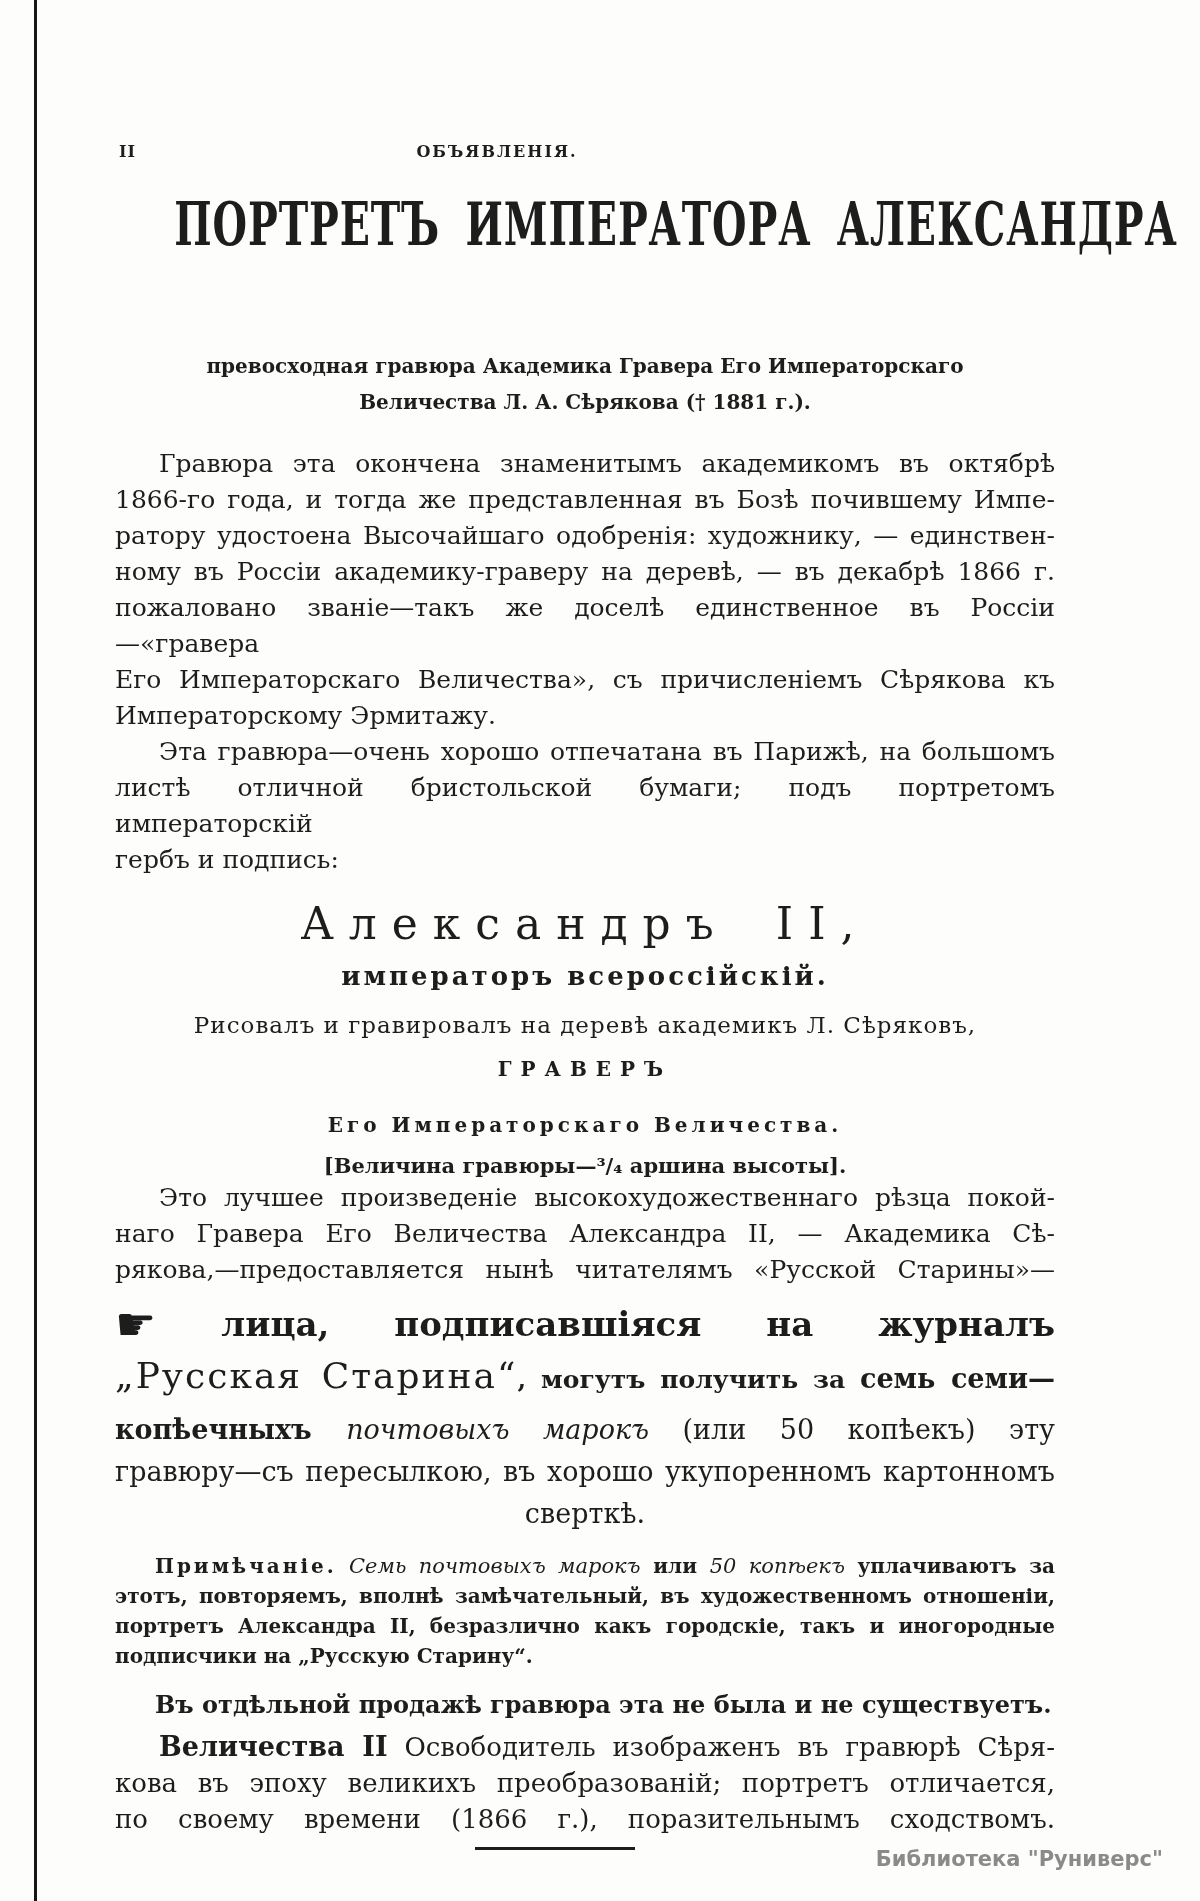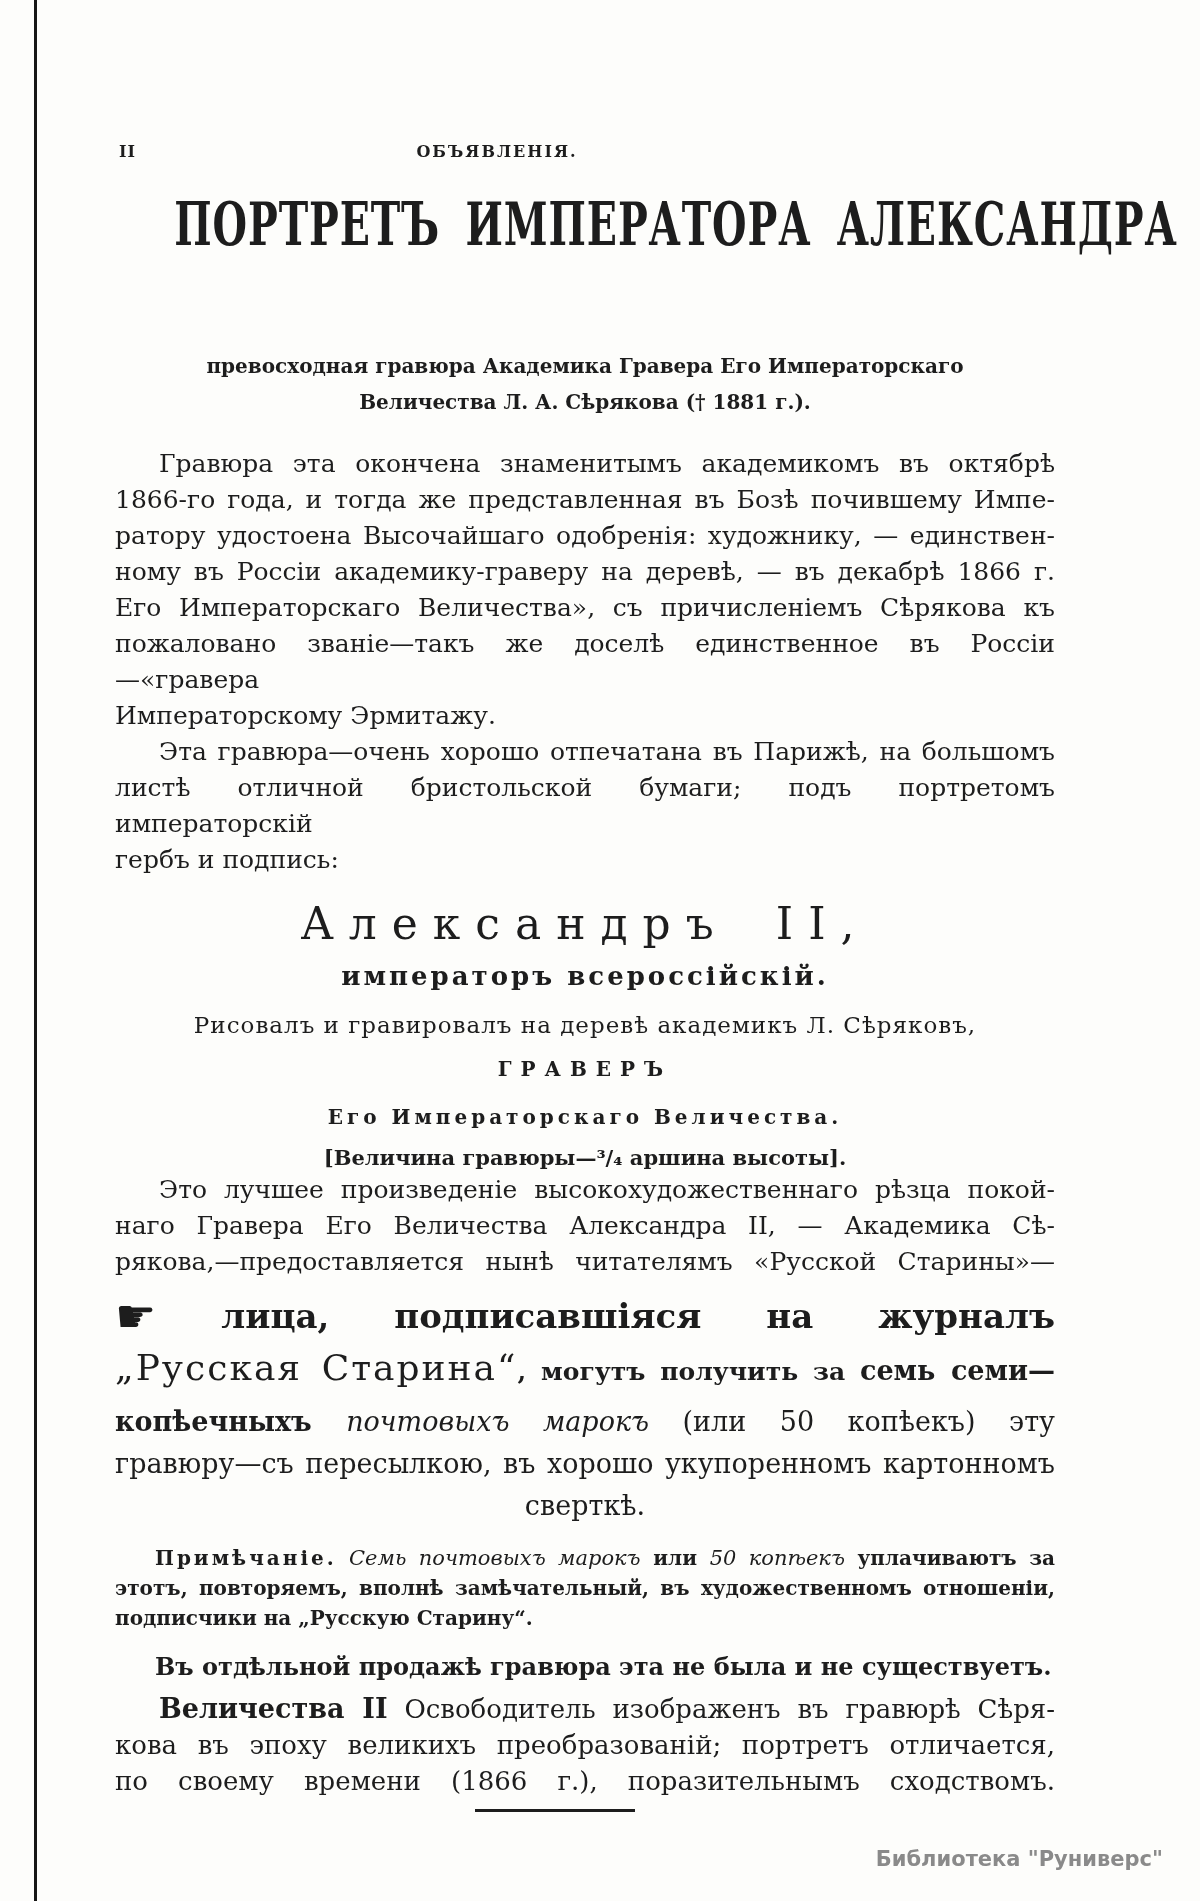--- a/index.html
+++ b/index.html
@@ -38,21 +38,21 @@
   .indent{text-indent:44px;}
 
   
   .disp-name{margin-top:18px;text-align:center;font-size:44px;line-height:56px;
              letter-spacing:15px;word-spacing:18px;white-space:nowrap;}
   .disp-imperial{margin-top:8px;text-align:center;font-size:26px;font-weight:bold;
                  letter-spacing:3px;line-height:32px;}
   .disp-credit{margin-top:18px;text-align:center;font-size:23px;line-height:30px;letter-spacing:1px;}
   .disp-engraver{margin-top:18px;text-align:center;font-size:20px;font-weight:bold;
                  letter-spacing:9px;line-height:22px;}
-  .disp-majesty{margin-top:24px;text-align:center;font-size:20px;font-weight:bold;
+  .disp-majesty{margin-top:32px;text-align:center;font-size:20px;font-weight:bold;
                 letter-spacing:4px;line-height:26px;}
   .disp-size{margin-top:14px;text-align:center;font-size:21px;font-weight:bold;line-height:28px;}
 
   
   .offer{margin-top:10px;}
   .offer-l1{font-size:34px;font-weight:bold;line-height:52px;text-align:justify;text-align-last:justify;}
   .manicule{font-family:"DejaVu Sans", sans-serif;font-size:46px;vertical-align:-4px;}
   .offer-l2{line-height:52px;text-align:justify;text-align-last:justify;}
   .offer-big{font-size:36px;letter-spacing:2px;}
   .offer-mid{font-size:25px;font-weight:bold;}
@@ -102,22 +102,22 @@
     <div class="subtitle">
       <div>превосходная гравюра Академика Гравера Его Императорскаго</div>
       <div>Величества Л. А. Сѣрякова († 1881 г.).</div>
     </div>
 
     <div class="para p1">
       <div class="line indent">Гравюра эта окончена знаменитымъ академикомъ въ октябрѣ</div>
       <div class="line">1866-го года, и тогда же представленная въ Бозѣ почившему Импе-</div>
       <div class="line">ратору удостоена Высочайшаго одобренія: художнику, — единствен-</div>
       <div class="line">ному въ Россіи академику-граверу на деревѣ, — въ декабрѣ 1866 г.</div>
+      <div class="line">пожаловано званіе—такъ же доселѣ единственное въ Россіи—«гравера</div>
       <div class="line">Его Императорскаго Величества», съ причисленіемъ Сѣрякова къ</div>
-      <div class="line">пожаловано званіе—такъ же доселѣ единственное въ Россіи—«гравера</div>
       <div class="line last">Императорскому Эрмитажу.</div>
     </div>
 
     <div class="para">
       <div class="line indent">Эта гравюра—очень хорошо отпечатана въ Парижѣ, на большомъ</div>
       <div class="line">листѣ отличной бристольской бумаги; подъ портретомъ императорскій</div>
       <div class="line last">гербъ и подпись:</div>
     </div>
 
     <div class="disp-name">Александръ II,</div>
@@ -146,20 +146,21 @@
       </div>
       <div class="offer-l4">гравюру—съ пересылкою, въ хорошо укупоренномъ картонномъ</div>
       <div class="offer-l5">сверткѣ.</div>
     </div>
 
     <div class="note">
       <div class="line indent">
         <span class="note-label">Примѣчаніе.</span><span class="w-italic"> Семь почтовыхъ марокъ</span><span> или </span><span class="w-italic">50 копѣекъ</span><span> уплачиваютъ за</span>
       </div>
       <div class="line">этотъ, повторяемъ, вполнѣ замѣчательный, въ художественномъ отношеніи,</div>
+      <div class="line">портретъ Александра II, безразлично какъ городскіе, такъ и иногородные</div>
       <div class="line last">подписчики на „Русскую Старину“.</div>
     </div>
 
     <div class="no-sale">Въ отдѣльной продажѣ гравюра эта не была и не существуетъ.</div>
 
     <div class="final">
       <div class="line indent">
         <span class="final-bold">Величества II</span><span> Освободитель изображенъ въ гравюрѣ Сѣря-</span>
       </div>
       <div class="line">кова въ эпоху великихъ преобразованій; портретъ отличается,</div>

